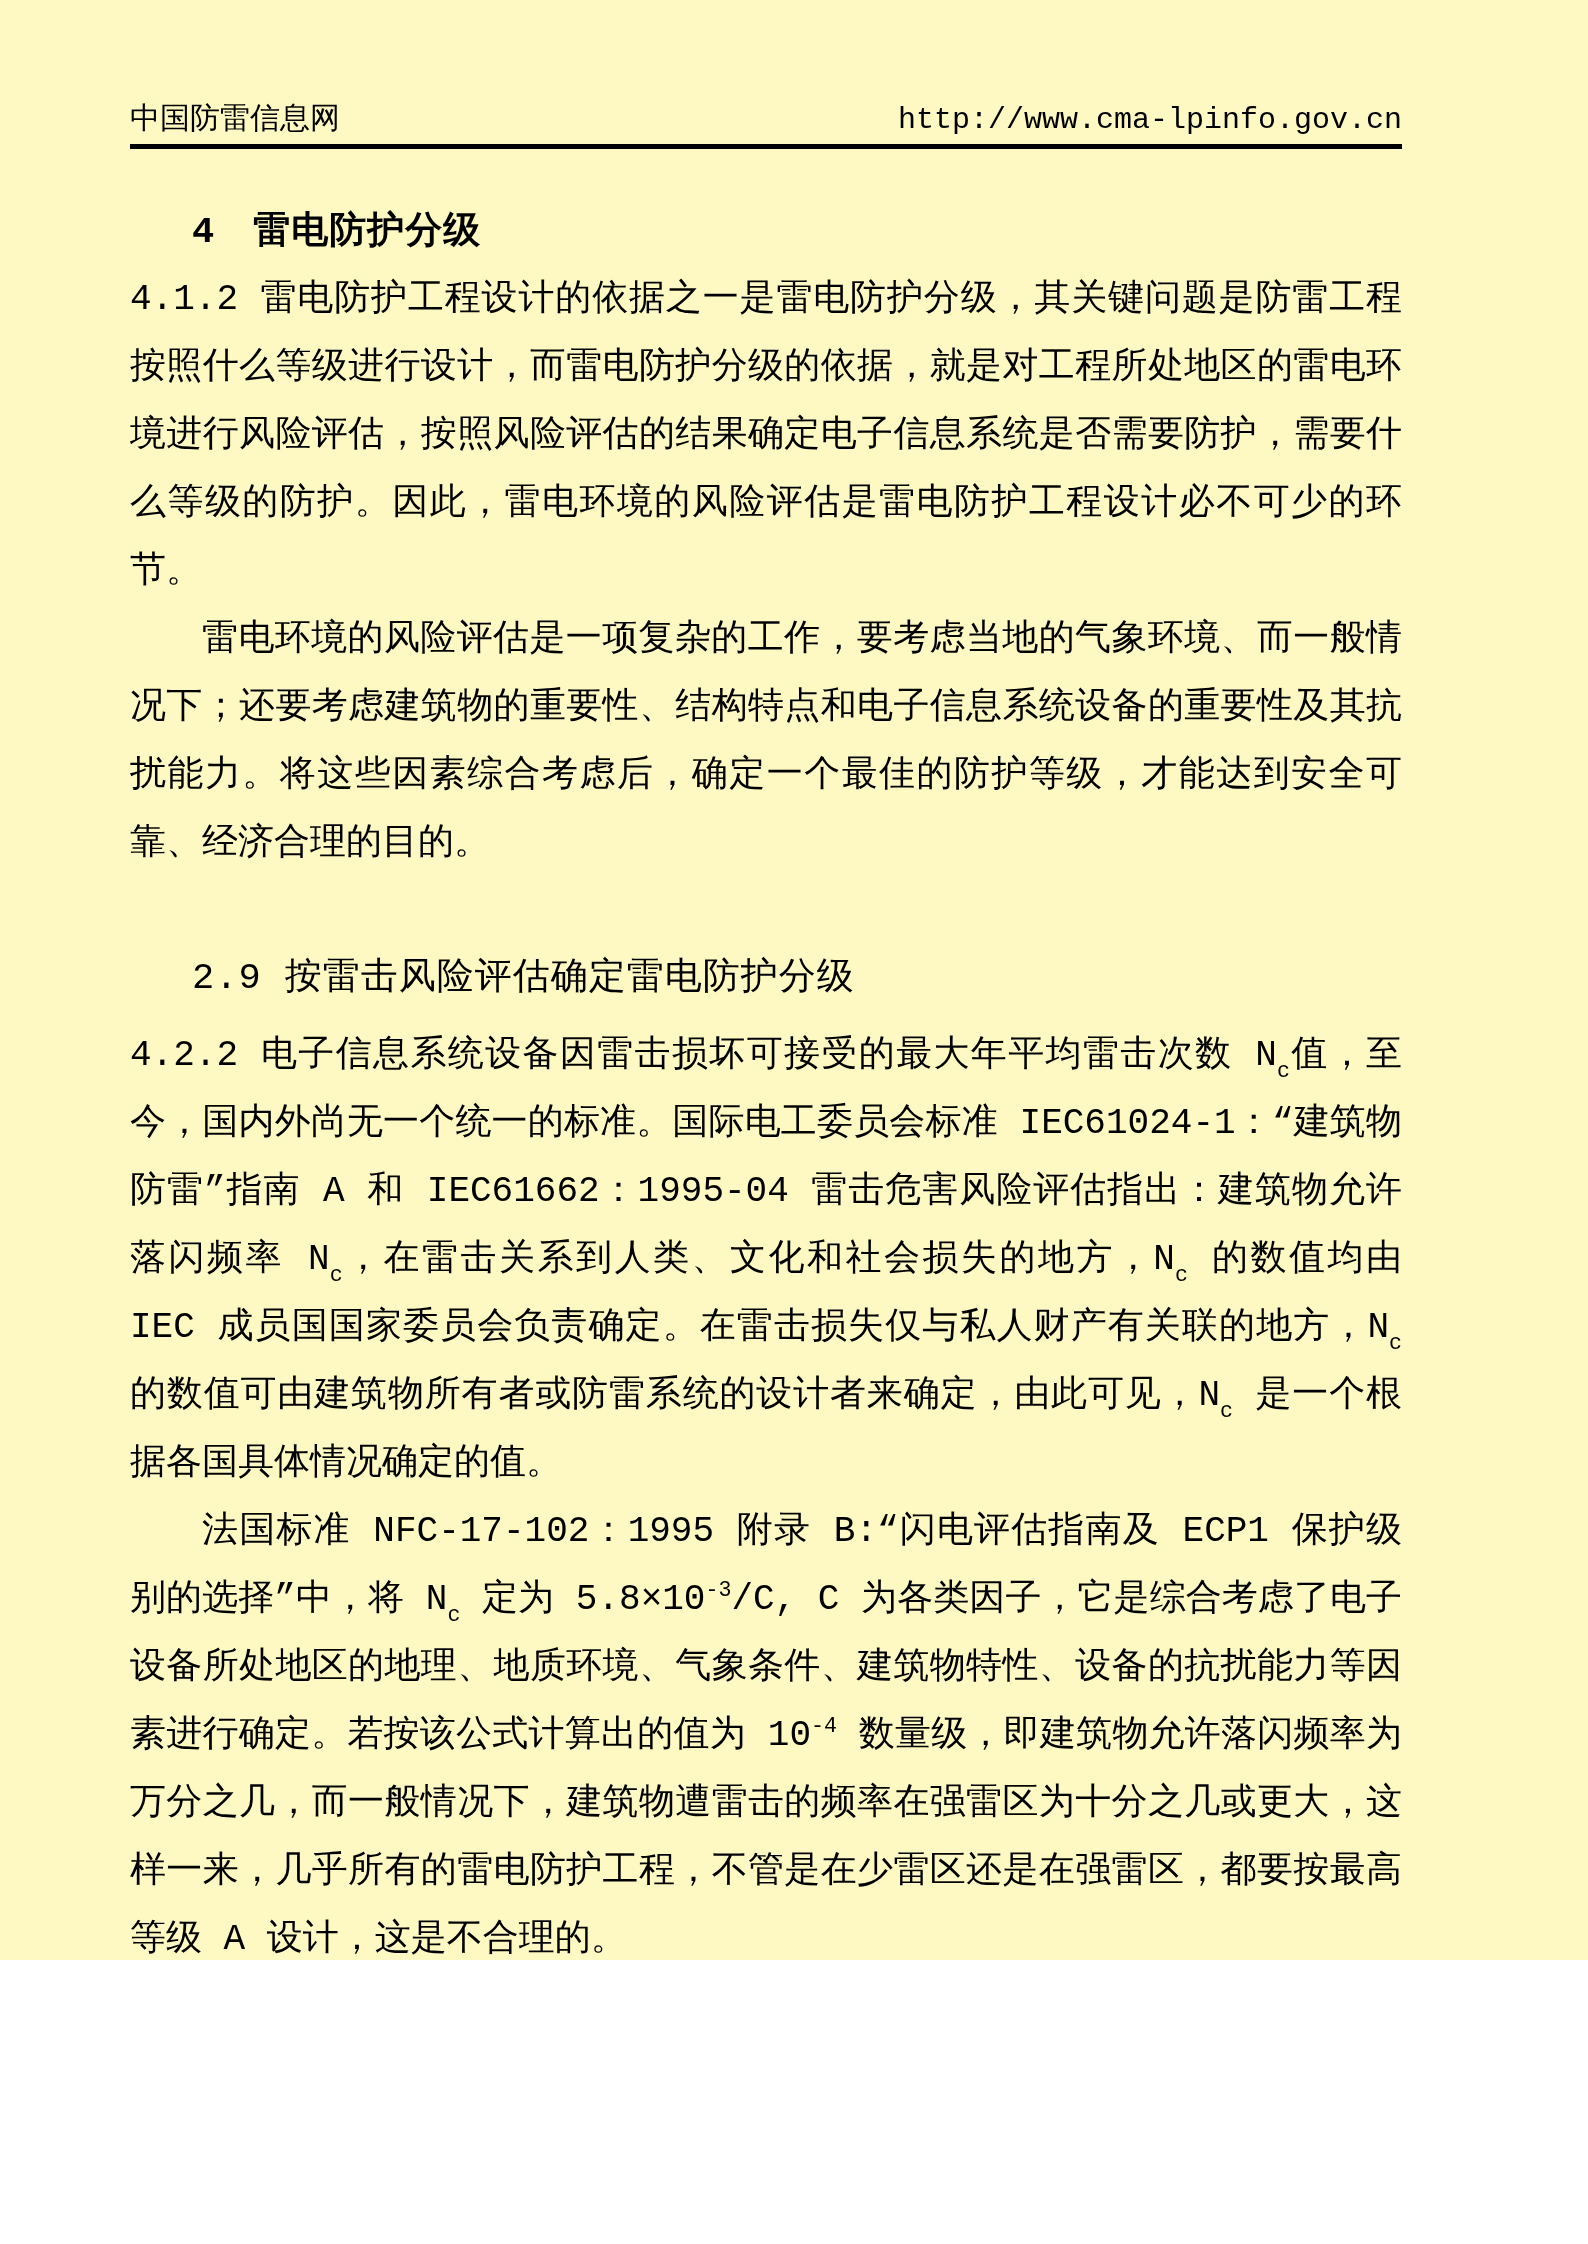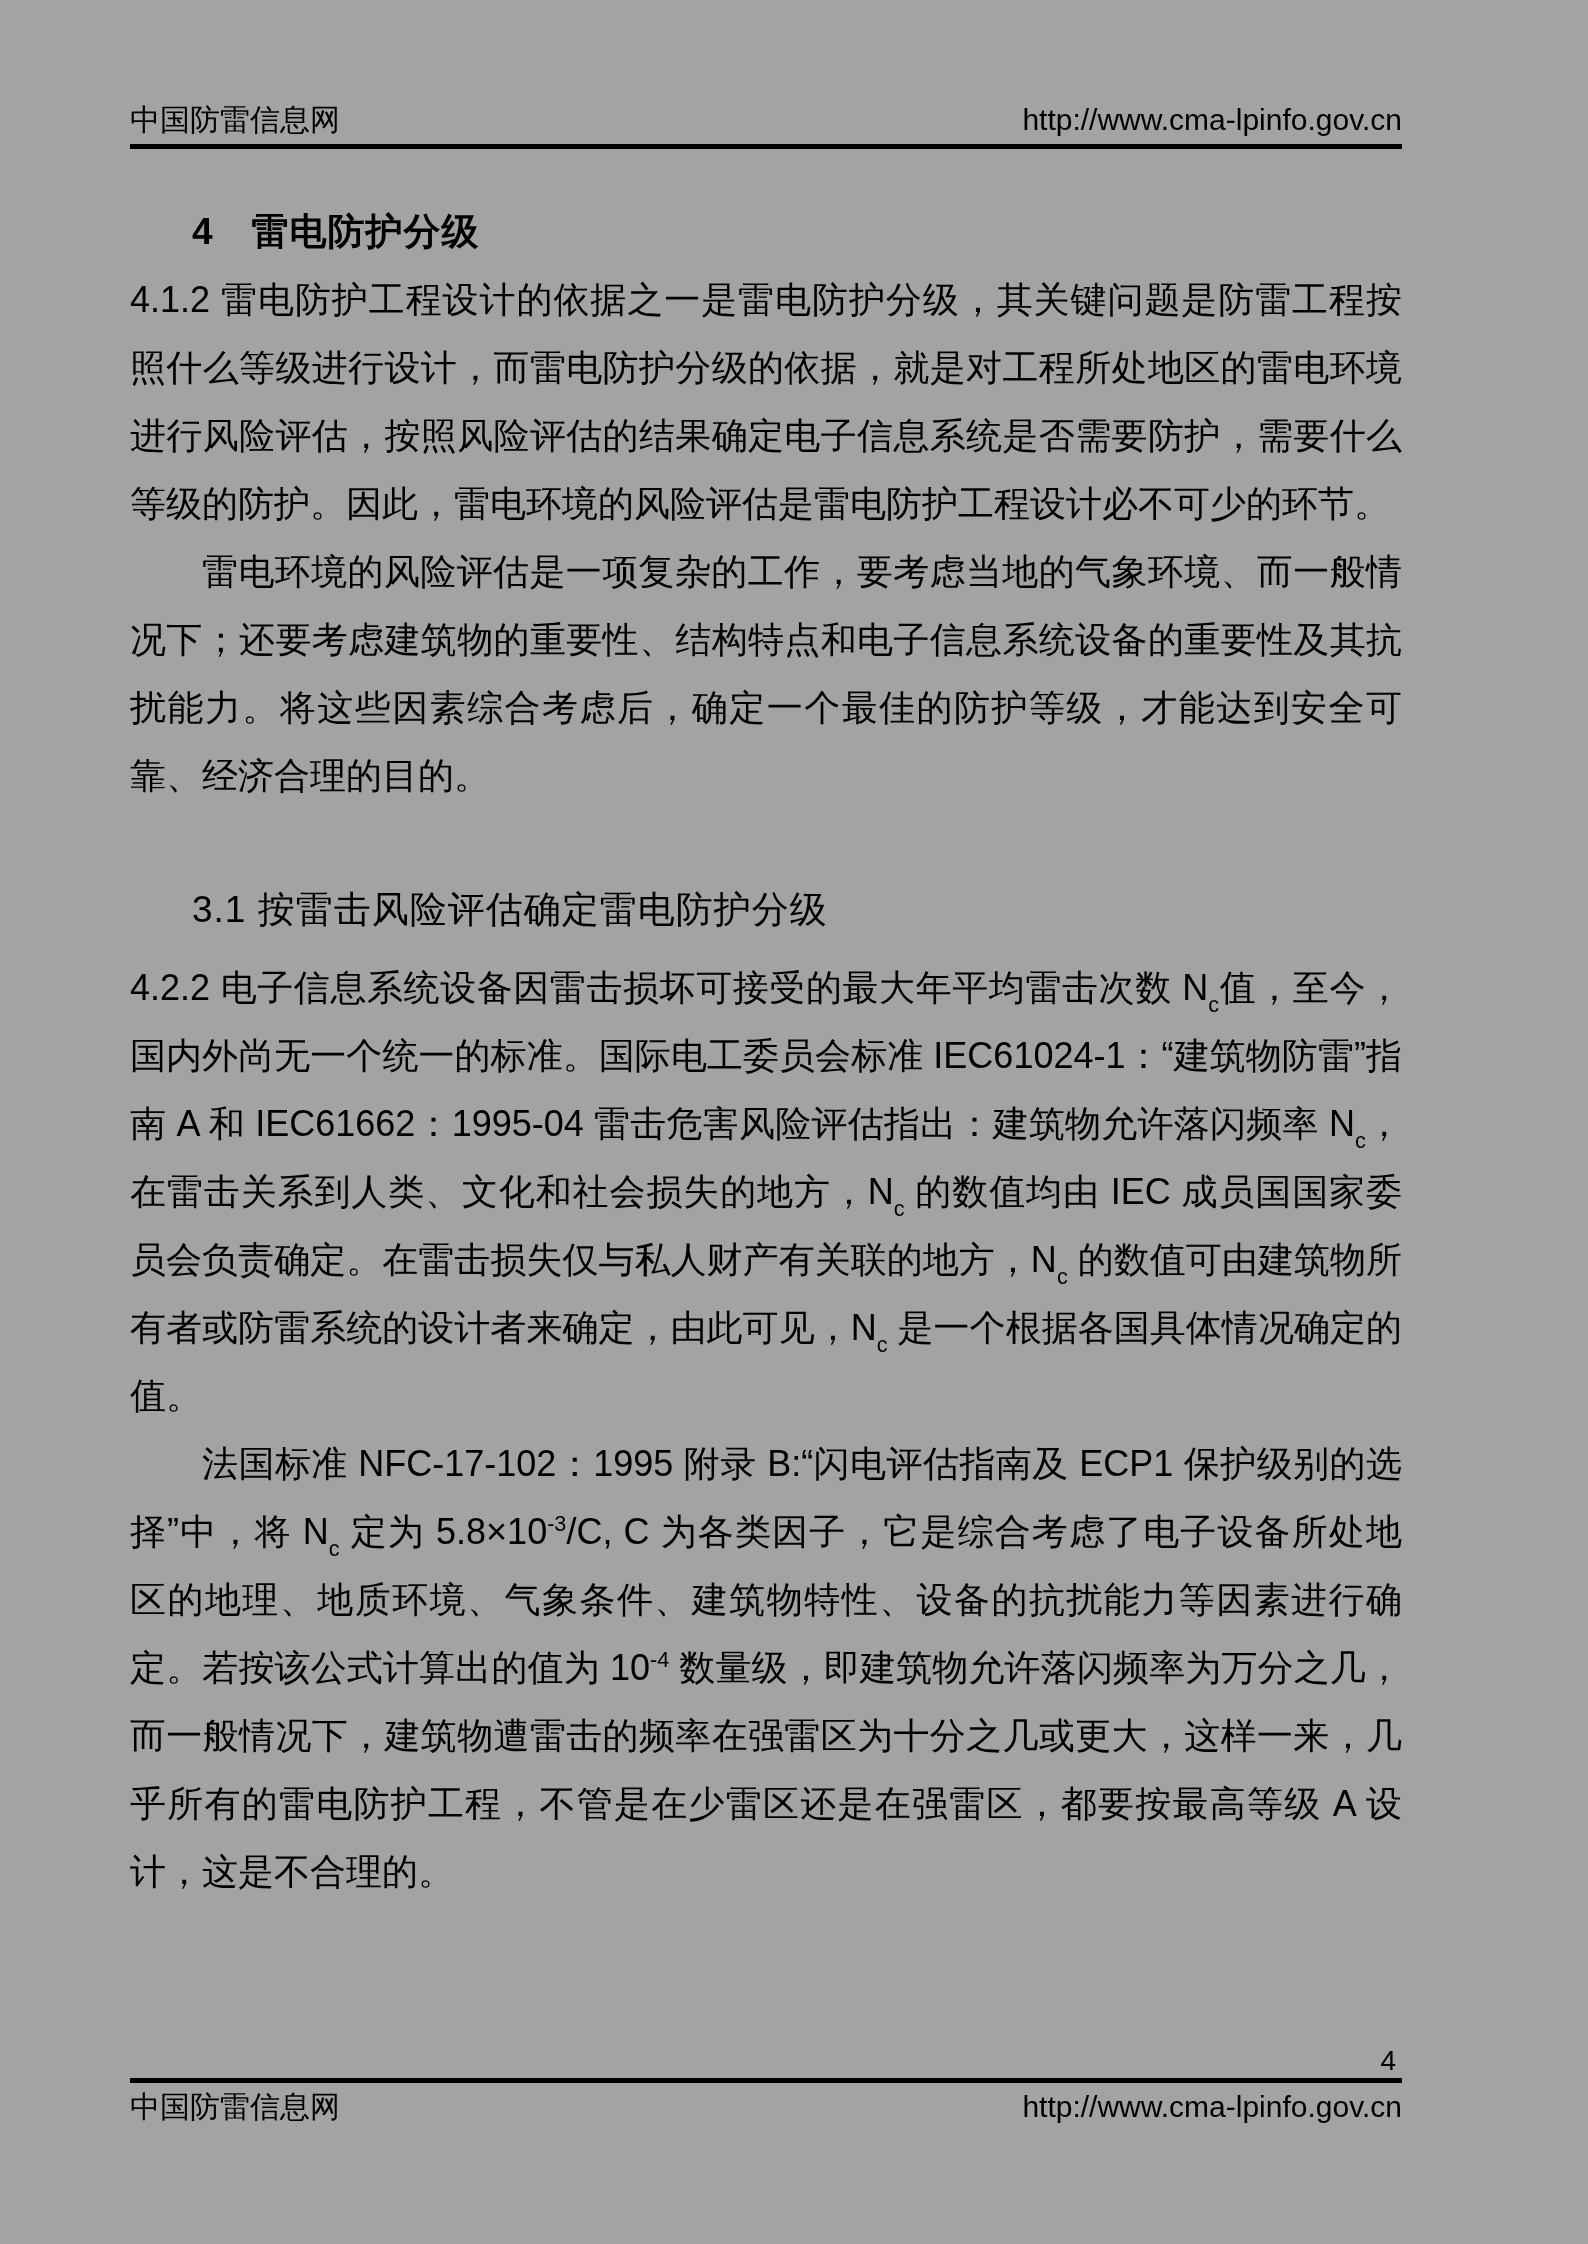--- a/index.html
+++ b/index.html
@@ -1,22 +1,22 @@
 <!DOCTYPE html>
 <html><head>
 <meta charset="utf-8">
 <style>
   html, body { margin: 0; padding: 0; background: #ffffff; }
   .page {
     position: relative;
     width: 1588px;
-    height: 2244px;
-    background: #a3a3a3;
+    height: 1960px;
+    background: #fef9c3;
     color: #000000;
-    font-family: Liberation Sans, sans-serif;
+    font-family: Liberation Mono, monospace;
     overflow: hidden;
   }
   
   .header { position: absolute; left: 130px; right: 186px; top: 0; }
   .header-row {
     display: flex; justify-content: space-between; align-items: flex-end;
     padding-top: 104px; padding-bottom: 8px;
     border-bottom: 5px solid #000;
     font-size: 30px; line-height: 32px;
   }
@@ -71,21 +71,21 @@
     <h1 class="doc-title">
       <span class="num">4</span><span>雷电防护分级</span>
     </h1>
 
     <div>
       <p class="body-para">4.1.2 雷电防护工程设计的依据之一是雷电防护分级，其关键问题是防雷工程按照什么等级进行设计，而雷电防护分级的依据，就是对工程所处地区的雷电环境进行风险评估，按照风险评估的结果确定电子信息系统是否需要防护，需要什么等级的防护。因此，雷电环境的风险评估是雷电防护工程设计必不可少的环节。</p>
       <p class="body-para indent">雷电环境的风险评估是一项复杂的工作，要考虑当地的气象环境、而一般情况下；还要考虑建筑物的重要性、结构特点和电子信息系统设备的重要性及其抗扰能力。将这些因素综合考虑后，确定一个最佳的防护等级，才能达到安全可靠、经济合理的目的。</p>
     </div>
 
     <div>
-      <h2 class="section-heading sh-second">3.1 按雷击风险评估确定雷电防护分级</h2>
+      <h2 class="section-heading sh-second">2.9 按雷击风险评估确定雷电防护分级</h2>
       <p class="body-para">4.2.2 电子信息系统设备因雷击损坏可接受的最大年平均雷击次数 N<sub>c</sub>值，至今，国内外尚无一个统一的标准。国际电工委员会标准 IEC61024-1：“建筑物防雷”指南 A 和 IEC61662：1995-04 雷击危害风险评估指出：建筑物允许落闪频率 N<sub>c</sub>，在雷击关系到人类、文化和社会损失的地方，N<sub>c</sub> 的数值均由 IEC 成员国国家委员会负责确定。在雷击损失仅与私人财产有关联的地方，N<sub>c</sub> 的数值可由建筑物所有者或防雷系统的设计者来确定，由此可见，N<sub>c</sub> 是一个根据各国具体情况确定的值。</p>
       <p class="body-para indent">法国标准 NFC-17-102：1995 附录 B:“闪电评估指南及 ECP1 保护级别的选择”中，将 N<sub>c</sub> 定为 5.8×10<sup>-3</sup>/C, C 为各类因子，它是综合考虑了电子设备所处地区的地理、地质环境、气象条件、建筑物特性、设备的抗扰能力等因素进行确定。若按该公式计算出的值为 10<sup>-4</sup> 数量级，即建筑物允许落闪频率为万分之几，而一般情况下，建筑物遭雷击的频率在强雷区为十分之几或更大，这样一来，几乎所有的雷电防护工程，不管是在少雷区还是在强雷区，都要按最高等级 A 设计，这是不合理的。</p>
     </div>
 
   </div>
 
   <div class="footer">
     <div class="page-number">4</div>
     <div class="footer-row">
       <span>中国防雷信息网</span>

